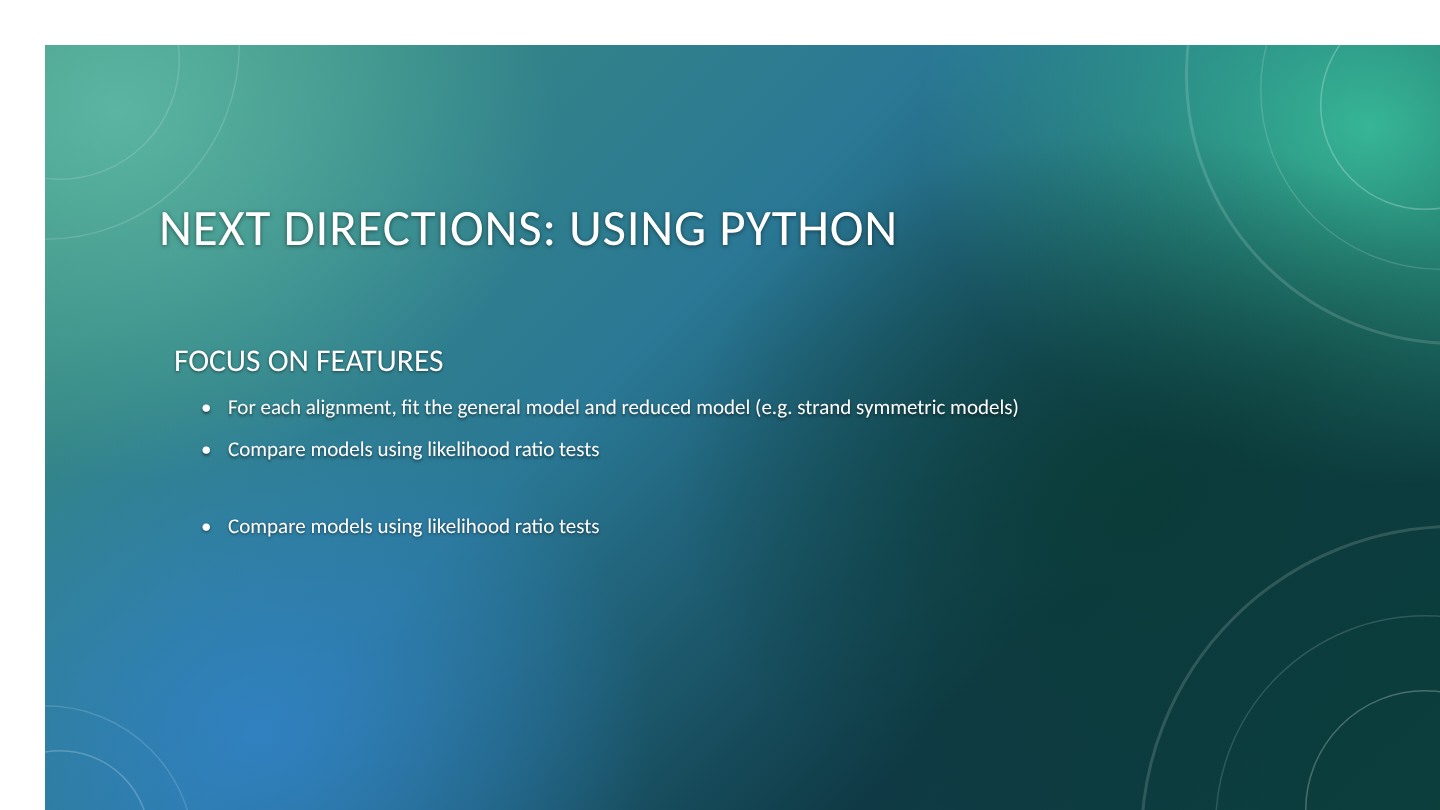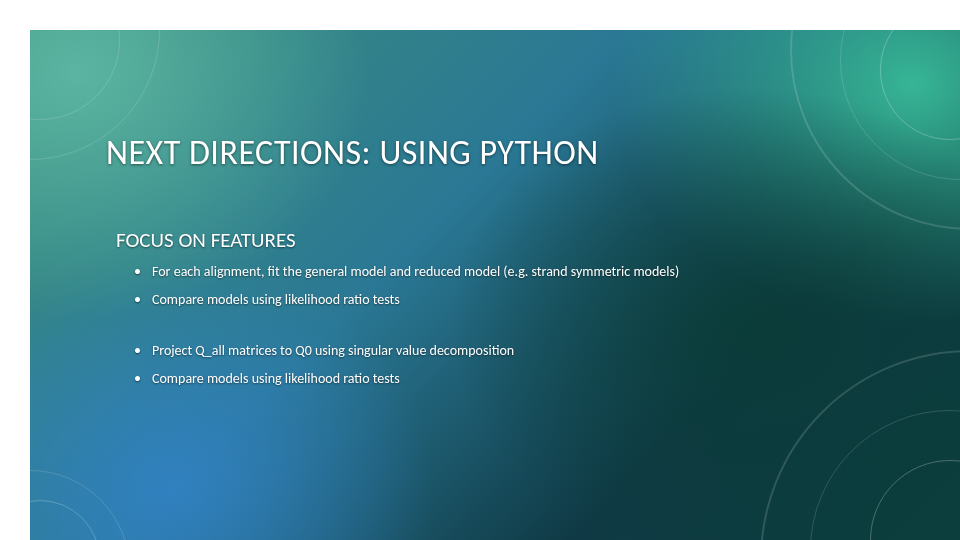--- a/index.html
+++ b/index.html
@@ -94,18 +94,17 @@
     <div>
       <div class="section-head">FOCUS ON FEATURES</div>
       <ul>
         <li>For each alignment, fit the general model and reduced model (e.g. strand symmetric models)</li>
         <li>Compare models using likelihood ratio tests</li>
       </ul>
     </div>
 
     <div>
       <ul>
-        <li>Project Q_all matrices to Q0 using singular value decomposition</li>
         <li>Compare models using likelihood ratio tests</li>
       </ul>
     </div>
   </div>
 </div>
 
 </body></html>

